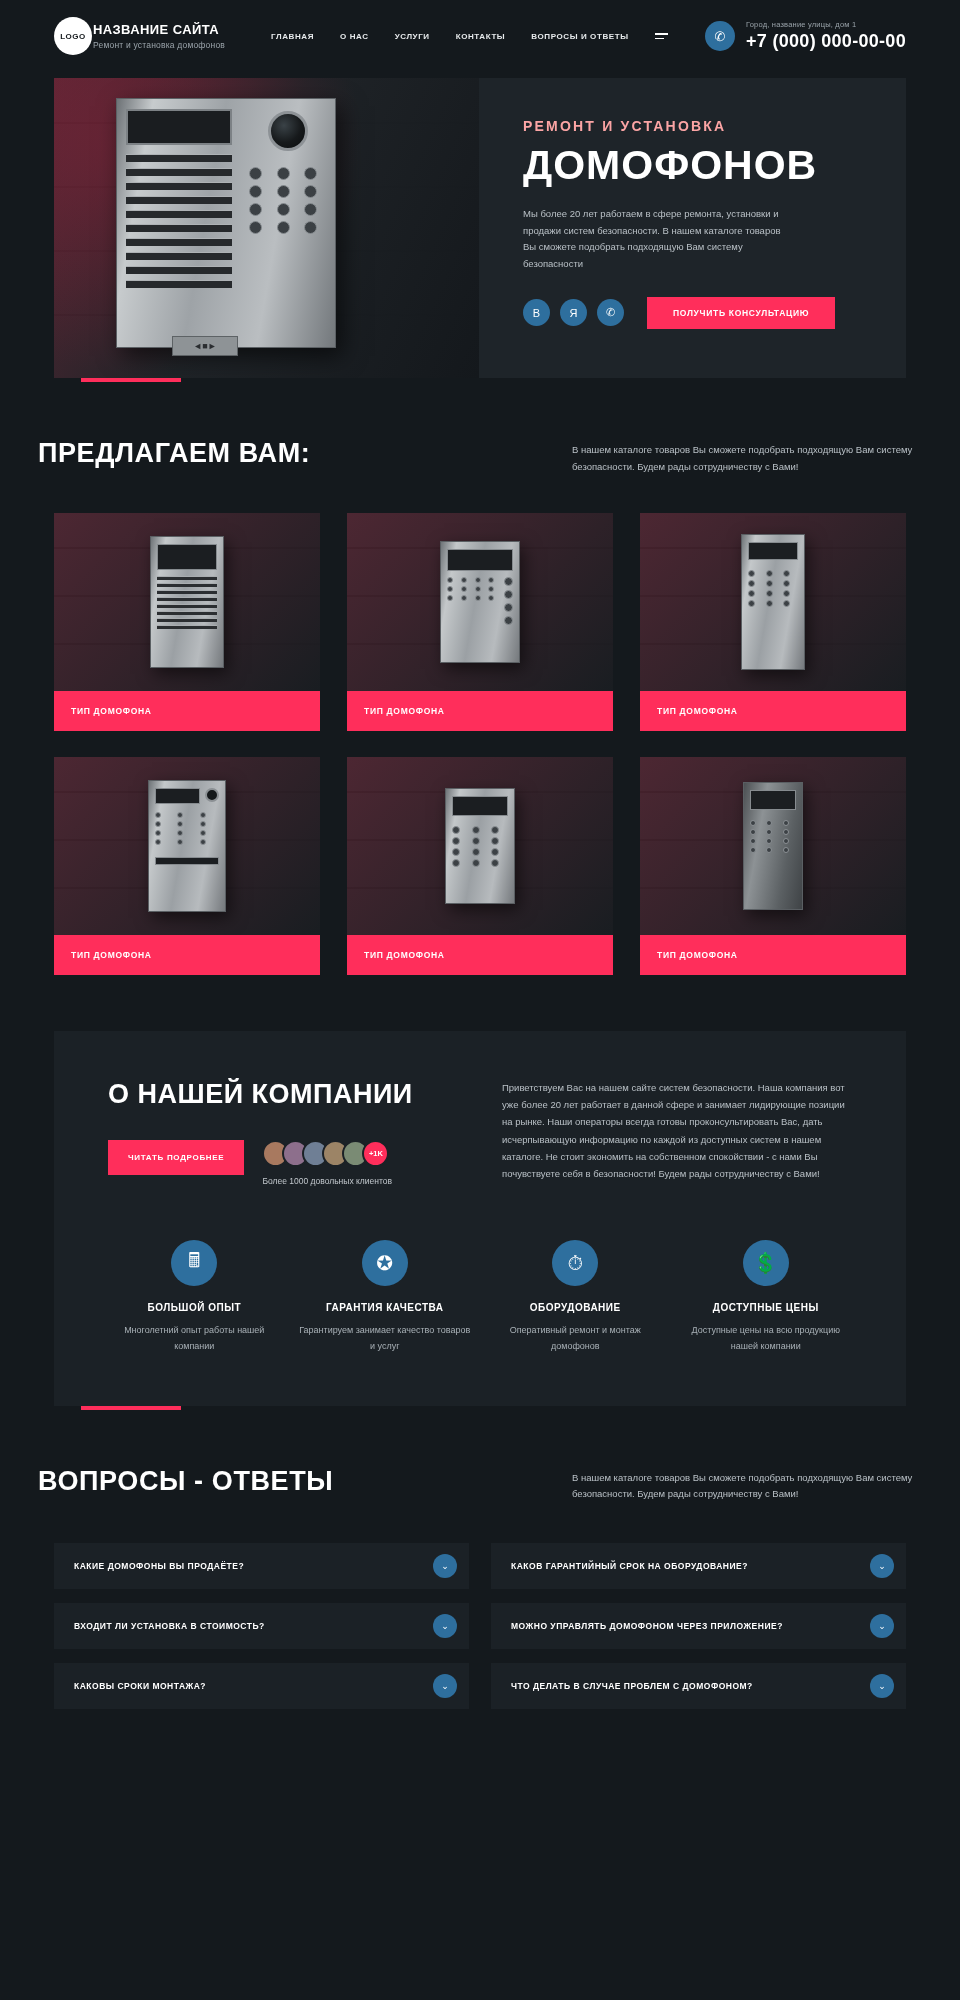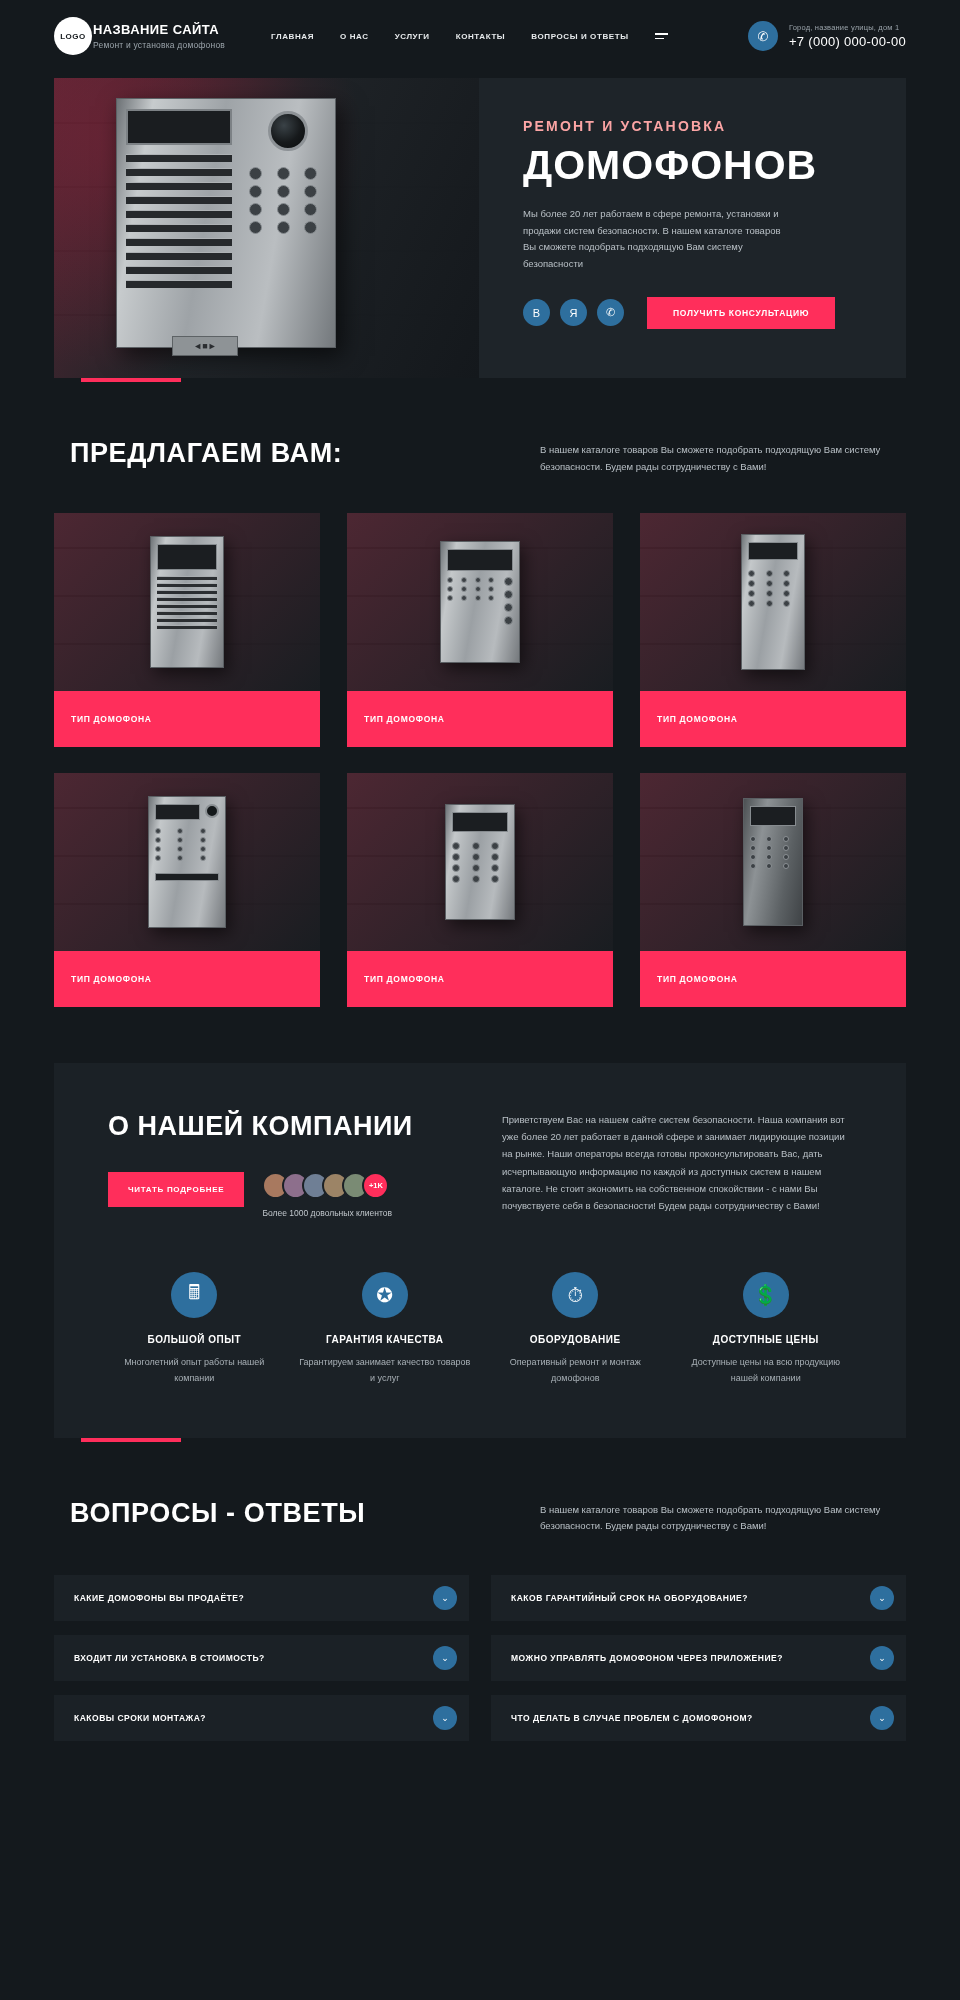--- a/index.html
+++ b/index.html
@@ -42,21 +42,21 @@
   .burger span { display: block; width: 13px; height: 1.6px; background: #ffffff; }
   .burger span:nth-child(2) { width: 9px; }
 
   .header-contact { margin-left: auto; display: flex; align-items: center; gap: 11px; }
   .phone-circle {
     width: 30px; height: 30px; border-radius: 50%;
     background: #2e6f9e; display: flex; align-items: center; justify-content: center;
     font-size: 13px; color: #fff;
   }
   .addr { font-size: 7.5px; color: #9aa3aa; letter-spacing: .2px; }
-  .phone { font-size: 13px; font-weight: normal; margin-top: 2px; letter-spacing: .3px; }
+  .phone { font-size: 18px; font-weight: bold; margin-top: 2px; letter-spacing: .3px; }
 
   
   .hero {
     margin: 6px 54px 0 54px;
     height: 300px;
     display: flex;
     position: relative;
     background: #1b2227;
   }
   .hero-photo {
@@ -120,21 +120,21 @@
     margin-left: 13px; background: #ff2e5b; color: #fff; border: none;
     font-size: 8.5px; font-weight: bold; letter-spacing: .7px;
     padding: 11px 26px; cursor: pointer; font-family: inherit;
   }
   .hero-underline {
     position: absolute; left: 27px; bottom: -4px; width: 100px; height: 4px; background: #ff2e5b;
   }
 
   
   .sec-head {
-    display: flex; align-items: flex-start; padding: 0 70px; margin-top: 60px;
+    display: flex; align-items: flex-start; padding: 0 38px; margin-top: 60px;
   }
   .sec-title { font-size: 27px; font-weight: bold; letter-spacing: .6px; }
   .sec-desc {
     margin-left: auto; width: 350px; font-size: 9.5px; line-height: 1.75; color: #b9c0c6;
     padding-top: 4px;
   }
 
   
   .grid {
     margin: 38px 54px 0 54px;
@@ -155,21 +155,21 @@
   }
   .mini-a { width: 74px; height: 132px; padding: 7px 6px; }
   .mini-b { width: 80px; height: 122px; padding: 7px 6px; }
   .mini-c { width: 64px; height: 136px; padding: 7px 6px; }
   .mini-screen { background: #1b1e21; border: 1.5px solid #868b8f; }
   .mini-strip { height: 4px; background: #2b2e31; border-top: 1px solid #a9adb0; margin-bottom: 3px; }
   .mini-dots { display: grid; grid-template-columns: repeat(3,1fr); gap: 3px; }
   .mini-dot { width: 7px; height: 7px; border-radius: 50%; background: #3c4145; border: 1px solid #8b9094; }
   .mini-bigbtn { width: 9px; height: 9px; border-radius: 50%; background: #3c4145; border: 1px solid #8b9094; margin-bottom: 4px; }
   .card-label {
-    background: #ff2e5b; height: 56px; display: flex; align-items: center;
+    background: #ff2e5b; height: 40px; display: flex; align-items: center;
     padding-left: 17px; font-size: 8.5px; font-weight: bold; letter-spacing: .7px;
   }
 
   
   .about {
     margin: 56px 54px 0 54px; background: #1b2126; padding: 48px 54px 52px 54px;
     position: relative;
   }
   .about-top { display: flex; }
   .about-left { width: 330px; }

